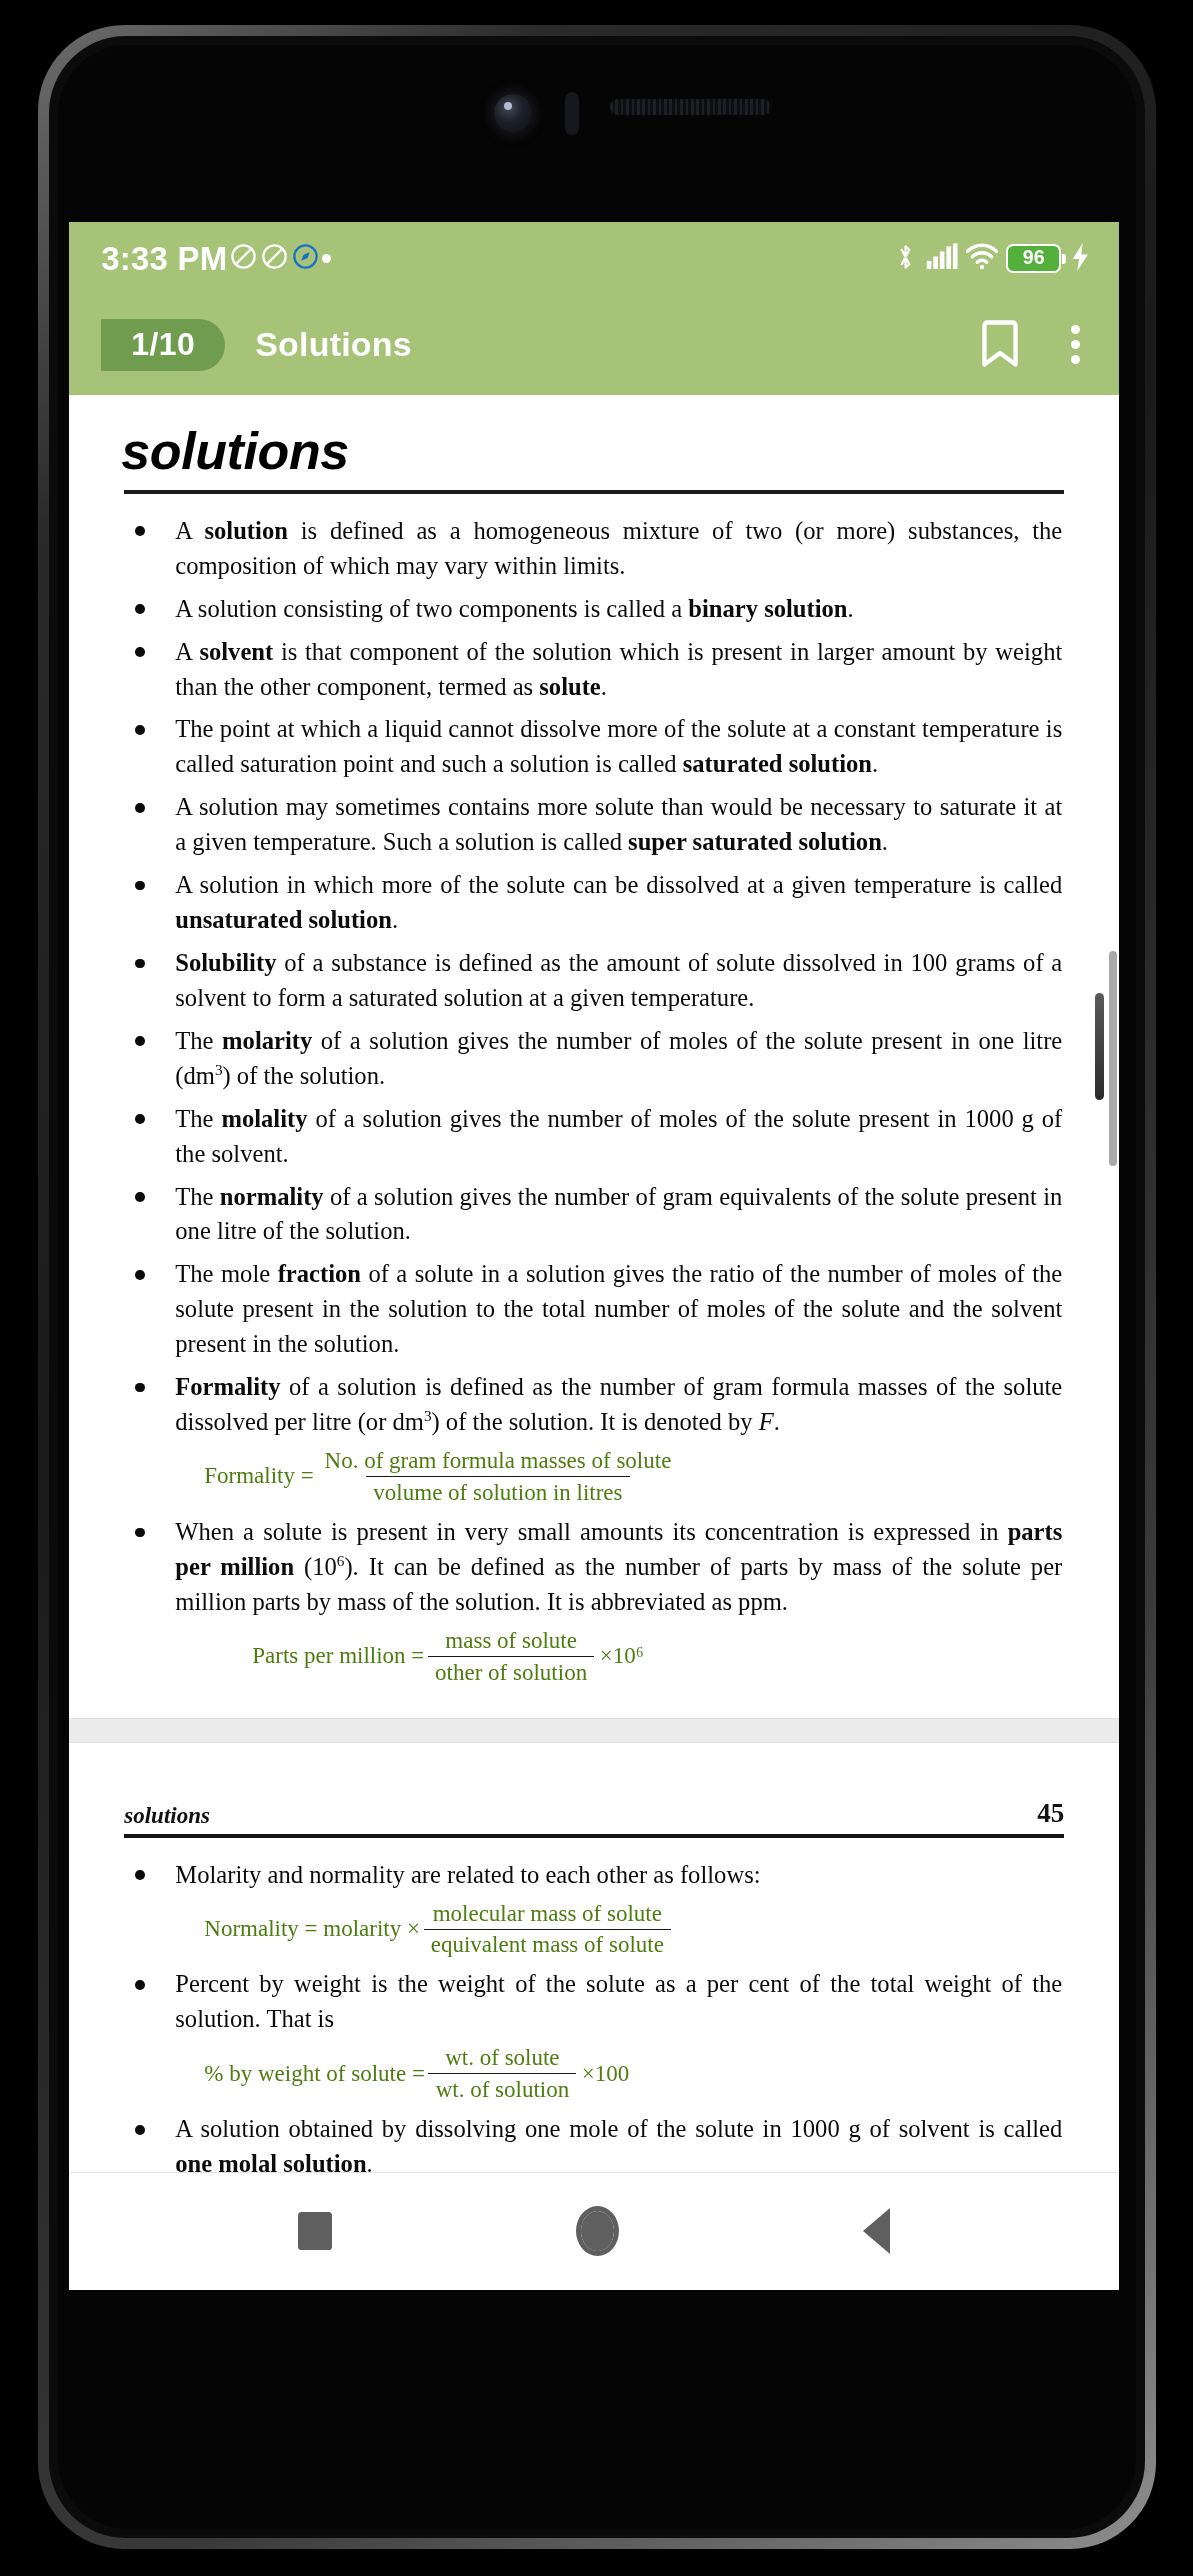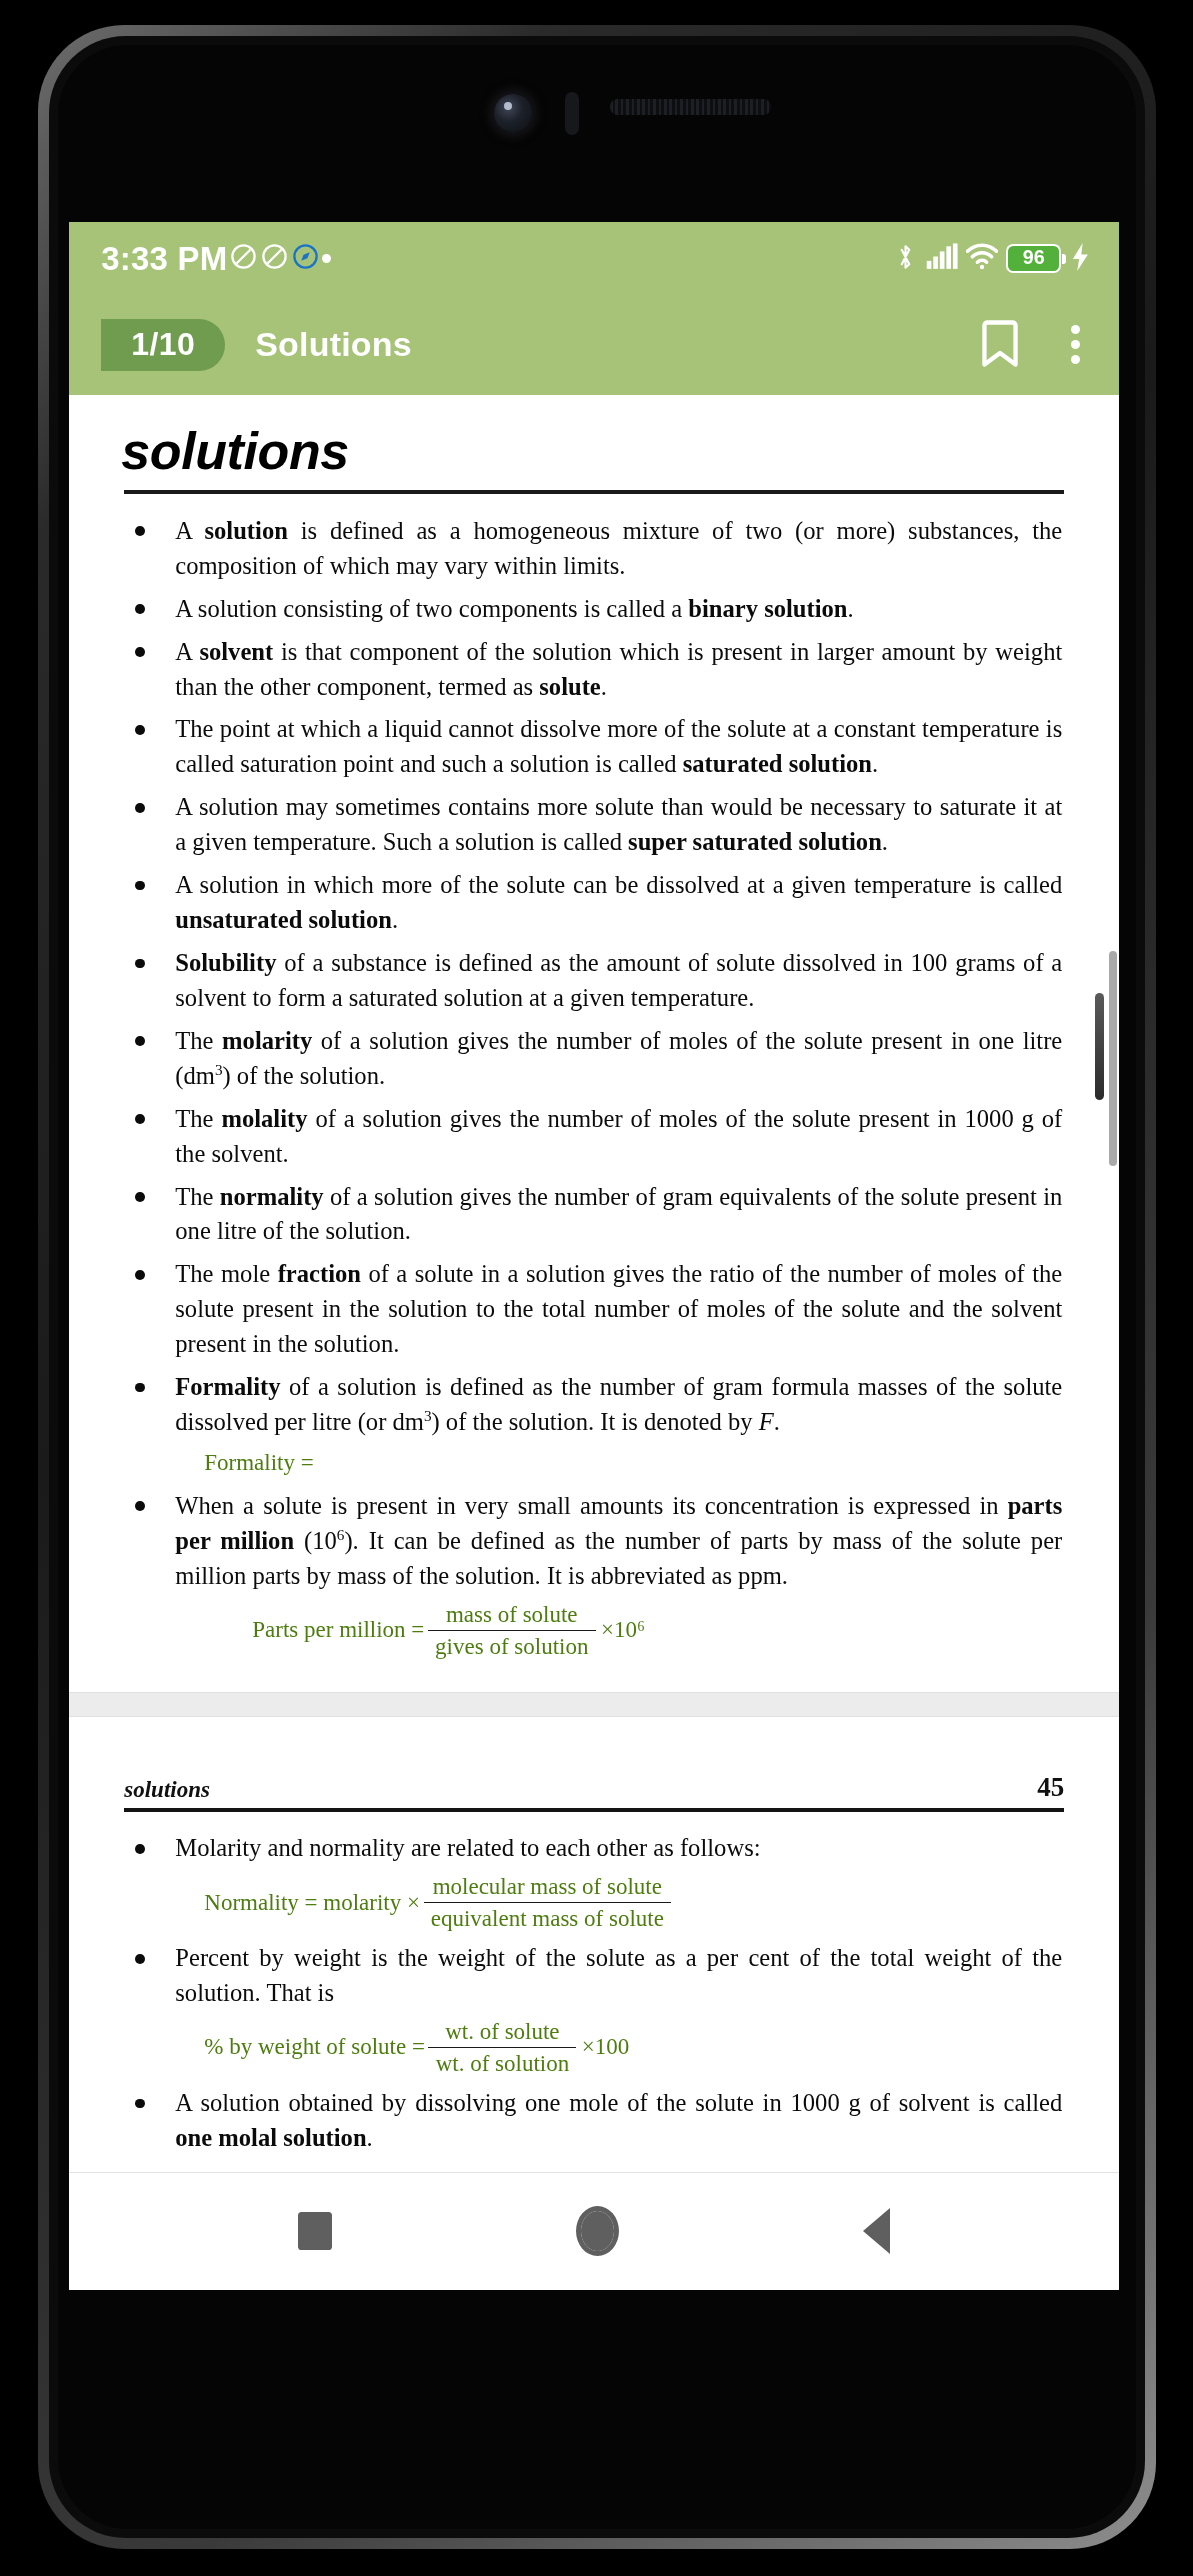--- a/index.html
+++ b/index.html
@@ -482,29 +482,33 @@
               <li><span>A solution in which more of the solute can be dissolved at a given temperature is called <b>unsaturated solution</b>.</span></li>
               <li><span><b>Solubility</b> of a substance is defined as the amount of solute dissolved in 100 grams of a solvent to form a saturated solution at a given temperature.</span></li>
               <li><span>The <b>molarity</b> of a solution gives the number of moles of the solute present in one litre (dm<sup>3</sup>) of the solution.</span></li>
               <li><span>The <b>molality</b> of a solution gives the number of moles of the solute present in 1000 g of the solvent.</span></li>
               <li><span>The <b>normality</b> of a solution gives the number of gram equivalents of the solute present in one litre of the solution.</span></li>
               <li><span>The mole <b>fraction</b> of a solute in a solution gives the ratio of the number of moles of the solute present in the solution to the total number of moles of the solute and the solvent present in the solution.</span></li>
               <li>
                 <span><b>Formality</b> of a solution is defined as the number of gram formula masses of the solute dissolved per litre (or dm<sup>3</sup>) of the solution. It is denoted by <span class="ital">F</span>.</span>
                 <div class="formula indent">
                   <span class="flabel">Formality =</span>
+                  <span class="frac">
+                    <span class="num">No. of gram formula masses of solute</span>
+                    <span class="den">volume of solution in litres</span>
+                  </span>
                 </div>
               </li>
               <li>
                 <span>When a solute is present in very small amounts its concentration is expressed in <b>parts per million</b> (10<sup>6</sup>). It can be defined as the number of parts by mass of the solute per million parts by mass of the solution. It is abbreviated as ppm.</span>
                 <div class="formula indent2">
                   <span class="flabel">Parts per million =</span>
                   <span class="frac">
                     <span class="num">mass of solute</span>
-                    <span class="den">gives of solution</span>
+                    <span class="den">other of solution</span>
                   </span>
                   <span class="ftail">×10⁶</span>
                 </div>
               </li>
             </ul>
           </div>
 
           <div class="page-gap"></div>
 
           <div class="page">

